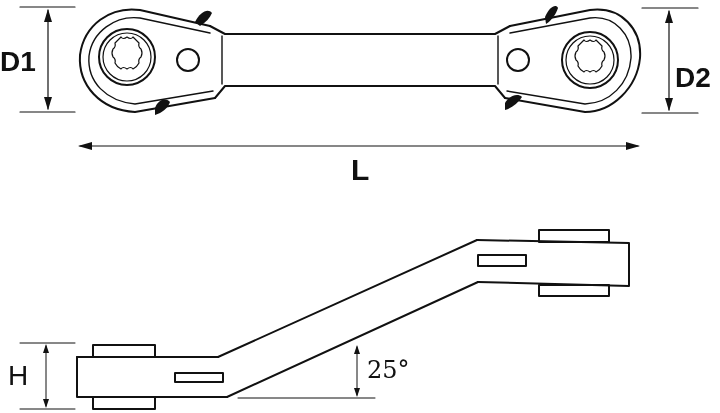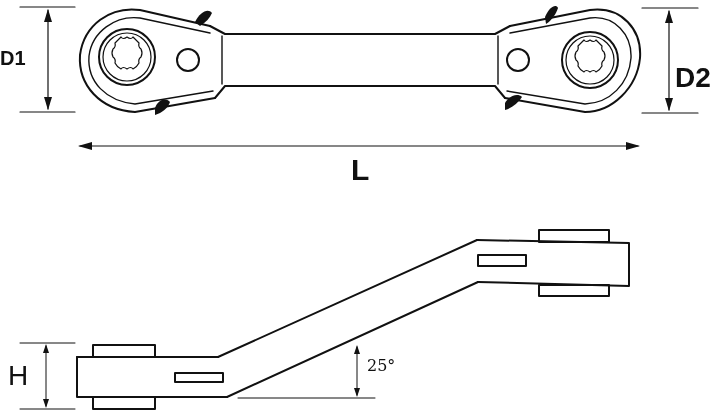--- a/index.html
+++ b/index.html
@@ -98,17 +98,17 @@
 
     <g stroke-width="1">
       <line x1="238" y1="398" x2="375" y2="398"></line>
       <line x1="357" y1="347" x2="357" y2="395"></line>
     </g>
     <polygon points="357,345 354,354 360,354" fill="#111" stroke="none"></polygon>
     <polygon points="357,397 354,388 360,388" fill="#111" stroke="none"></polygon>
   </g>
 </svg>
 
-<div class="lbl" style="left:0px; top:48px; font-size:20px;">D1</div>
+<div class="lbl" style="left:0px; top:48px; font-size:28px;">D1</div>
 <div class="lbl" style="left:675px; top:64px; font-size:28px;">D2</div>
 <div class="lbl" style="left:351px; top:155px; font-size:30px;">L</div>
 <div class="lbl" style="left:8px; top:362px; font-size:28px; font-weight:normal;">H</div>
-<div class="lbl-serif" style="left:367px; top:358px; font-size:16px;">25°</div>
+<div class="lbl-serif" style="left:367px; top:358px; font-size:24px;">25°</div>
 
 </body></html>

